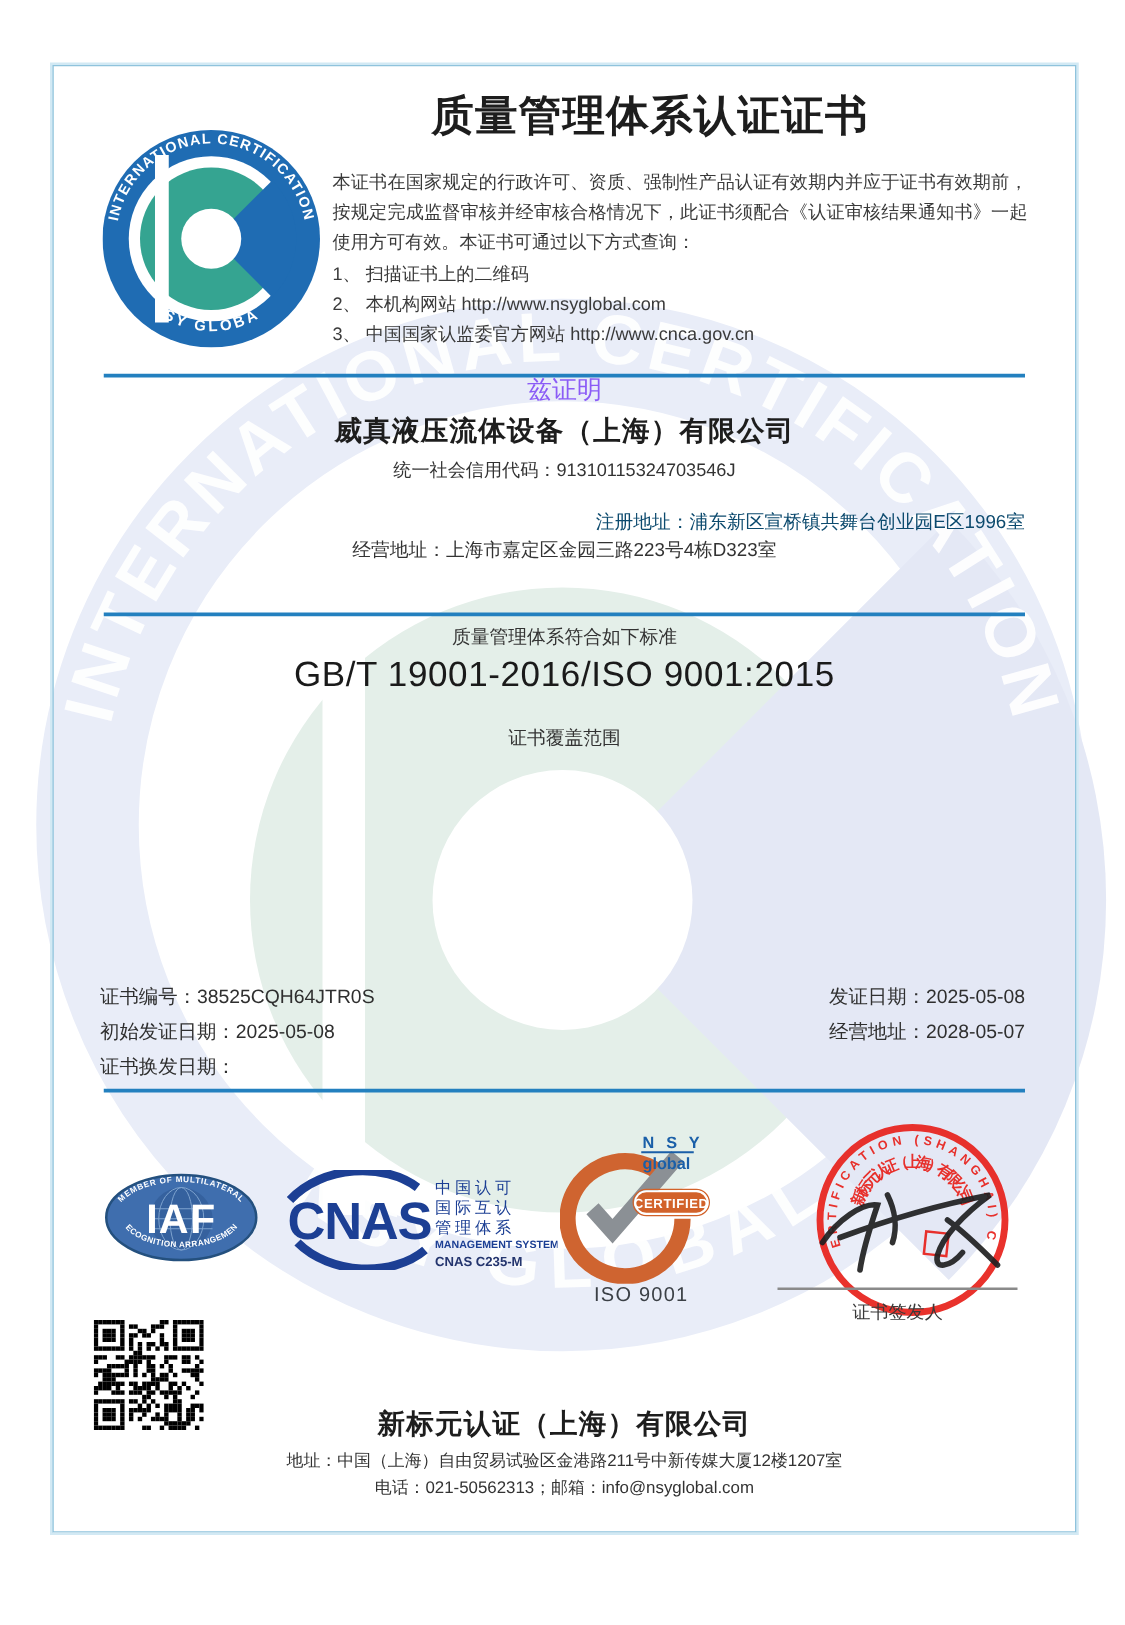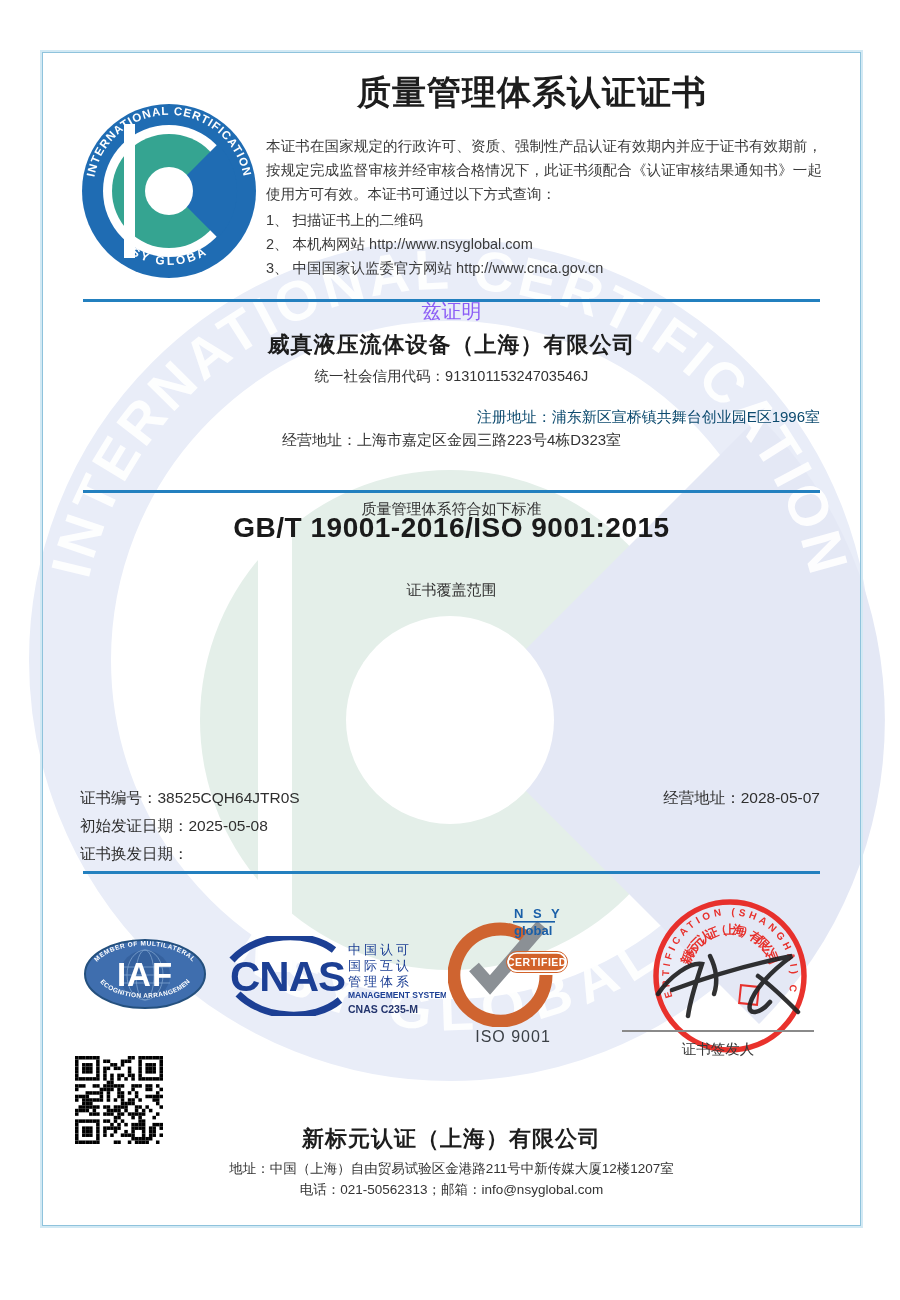--- a/index.html
+++ b/index.html
@@ -4,36 +4,36 @@
 <style>
   html,body{margin:0;padding:0;background:#fff;}
   .page{position:relative;width:900px;height:1300px;background:#ffffff;overflow:hidden;
         font-family:"Liberation Sans","DejaVu Sans",sans-serif;color:#2b2b2b;}
   .abs{position:absolute;z-index:2;}
   .frame{position:absolute;left:42px;top:52px;width:817px;height:1172px;
          border:1px solid #8fc3dc;box-shadow:0 0 0 2px #d2e9f4;z-index:1;}
   .watermark{position:absolute;left:0;top:0;width:900px;height:1300px;z-index:0;}
   .watermark:after{content:"";position:absolute;inset:0;
      background:repeating-linear-gradient(90deg,rgba(255,255,255,.55) 0 1px,transparent 1px 3px);}
-  .title{left:252px;top:70px;width:560px;text-align:center;font-size:34px;font-weight:700;color:#1d1d1d;letter-spacing:1px;}
+  .title{left:240px;top:70px;width:560px;text-align:center;font-size:34px;font-weight:700;color:#1d1d1d;letter-spacing:1px;}
   .intro{left:266px;top:134px;width:556px;font-size:14.5px;line-height:24px;color:#3a3a3a;text-align:justify;}
   .intro p{margin:0 0 2px 0;}
   .intro .q{text-align:left;}
   .rule{height:3px;background:#2380bf;}
   .r1{left:83px;top:299px;width:737px;}
   .r2{left:83px;top:490px;width:737px;}
   .r3{left:83px;top:871px;width:737px;}
   .cwide{left:83px;width:737px;text-align:center;}
   .hereby{top:298px;font-size:20px;color:#8b5cf6;}
   .company{top:330px;font-size:22px;font-weight:600;color:#1d1d1d;letter-spacing:1px;}
   .credit{top:367px;font-size:14.5px;color:#333;}
   .addr1{top:408px;font-size:15px;color:#0c4a6e;text-align:right;}
   .addr2{top:431px;font-size:15px;color:#333;}
   .conform{top:500px;font-size:15px;color:#333;}
-  .standard{top:512px;font-size:28px;font-weight:700;color:#1a1a1a;letter-spacing:.5px;}
+  .standard{top:524px;font-size:28px;font-weight:400;color:#1a1a1a;letter-spacing:.5px;}
   .scopelabel{top:581px;font-size:15px;color:#333;}
   .scope{top:618px;font-size:16px;color:#2f2f2f;}
   .dates-left{left:80px;top:788px;font-size:15.5px;color:#2f2f2f;}
   .dates-right{left:520px;top:788px;width:300px;text-align:right;font-size:15.5px;color:#2f2f2f;}
   .drow{margin-bottom:9px;line-height:19px;}
   .signer-line{left:622px;top:1030px;width:192px;height:2px;background:#8a8a8a;}
   .signer{left:622px;top:1040px;width:192px;text-align:center;font-size:14.5px;color:#3a3a3a;}
   .iso-caption{left:448px;top:1028px;width:130px;text-align:center;font-size:16px;color:#3b4046;letter-spacing:1px;}
   .footer-co{top:1124px;font-size:22px;font-weight:600;color:#1d1d1d;letter-spacing:1px;}
   .footer-ad{top:1160px;font-size:13.5px;color:#333;}
@@ -102,20 +102,21 @@
   <div class="abs cwide conform">质量管理体系符合如下标准</div>
   <div class="abs cwide standard">GB/T 19001-2016/ISO 9001:2015</div>
   <div class="abs cwide scopelabel">证书覆盖范围</div>
 
   <div class="abs dates-left">
     <div class="drow"><span>证书编号：</span><span>38525CQH64JTR0S</span></div>
     <div class="drow"><span>初始发证日期：</span><span>2025-05-08</span></div>
     <div class="drow"><span>证书换发日期：</span><span></span></div>
   </div>
   <div class="abs dates-right">
+    <div class="drow"><span>发证日期：</span><span>2025-05-08</span></div>
     <div class="drow"><span>经营地址：</span><span>2028-05-07</span></div>
   </div>
 
   <div class="abs rule r3"></div>
 
   <svg class="abs" style="left:83px;top:938px" width="124" height="72" viewBox="0 0 124 72">
     <ellipse cx="62" cy="36" rx="60" ry="34" fill="#3f6eae" stroke="#24507e" stroke-width="2"></ellipse>
     <circle cx="62" cy="37" r="25" fill="#35619e"></circle>
     <g stroke="#7ea3cf" stroke-width="0.8" fill="none">
       <ellipse cx="62" cy="37" rx="9" ry="25"></ellipse>

